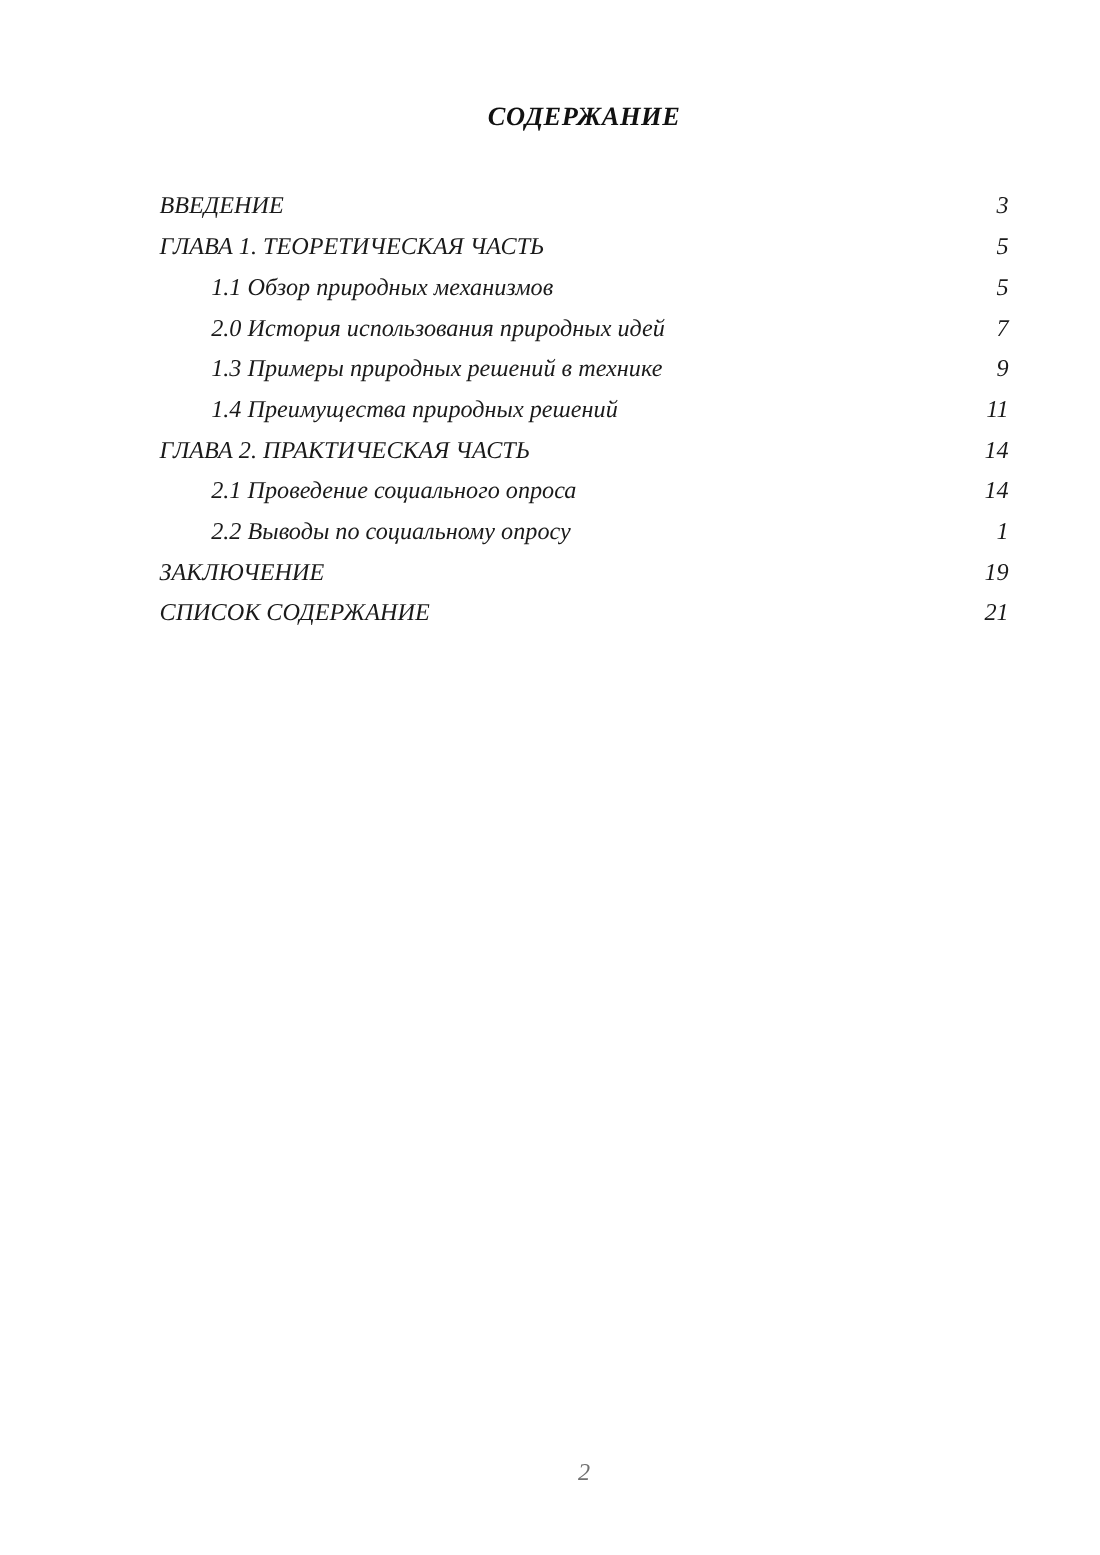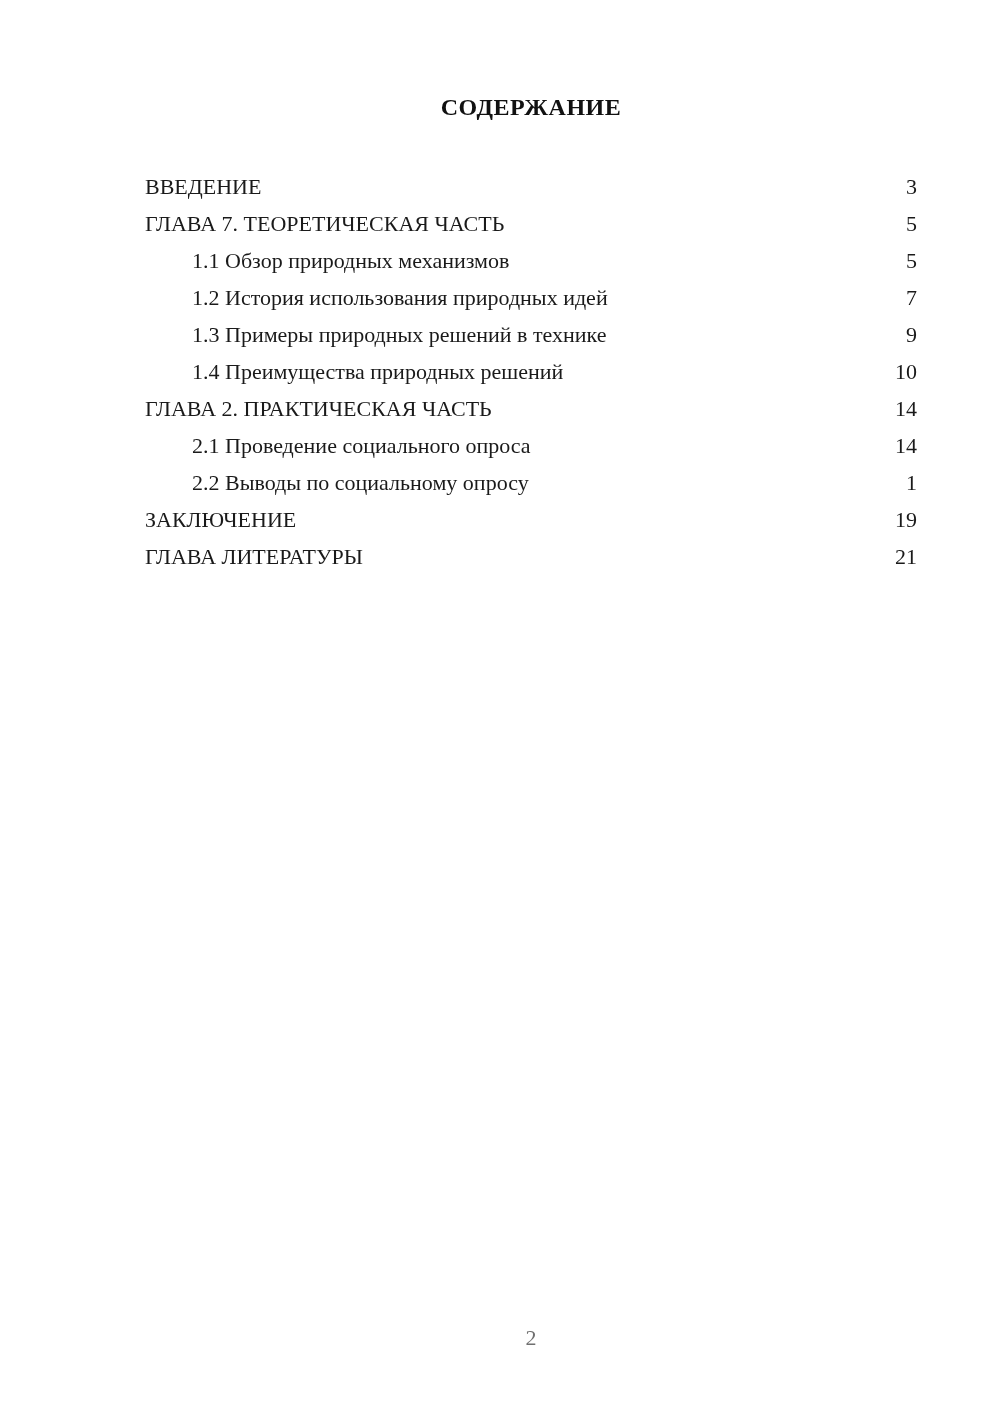--- a/index.html
+++ b/index.html
@@ -1,15 +1,15 @@
 <!DOCTYPE html>
 <html lang="ru"><head>
 <meta charset="utf-8">
 <style>
-  * { margin: 0; padding: 0; box-sizing: border-box; }
+  * { margin: 0; padding: 0; box-sizing: border-box; font-style: italic; }
   html, body { background: #ffffff; }
   body {
     width: 1000px;
     height: 1414px;
     position: relative;
     font-family: "Liberation Serif", "DejaVu Serif", serif;
     color: #1a1a1a;
     overflow: hidden;
   }
   .page {
@@ -64,42 +64,42 @@
   <div class="doc-title">СОДЕРЖАНИЕ</div>
 
   <div class="toc">
 
     <div class="toc-row">
       <span class="toc-label">ВВЕДЕНИЕ</span>
       <span class="toc-page">3</span>
     </div>
 
     <div class="toc-row">
-      <span class="toc-label">ГЛАВА 7. ТЕОРЕТИЧЕСКАЯ ЧАСТЬ</span>
+      <span class="toc-label">ГЛАВА 1. ТЕОРЕТИЧЕСКАЯ ЧАСТЬ</span>
       <span class="toc-page">5</span>
     </div>
 
     <div class="toc-row level-1">
       <span class="toc-label">1.1 Обзор природных механизмов</span>
       <span class="toc-page">5</span>
     </div>
 
     <div class="toc-row level-1">
-      <span class="toc-label">1.2 История использования природных идей</span>
+      <span class="toc-label">2.0 История использования природных идей</span>
       <span class="toc-page">7</span>
     </div>
 
     <div class="toc-row level-1">
       <span class="toc-label">1.3 Примеры природных решений в технике</span>
       <span class="toc-page">9</span>
     </div>
 
     <div class="toc-row level-1">
       <span class="toc-label">1.4 Преимущества природных решений</span>
-      <span class="toc-page">10</span>
+      <span class="toc-page">11</span>
     </div>
 
     <div class="toc-row">
       <span class="toc-label">ГЛАВА 2. ПРАКТИЧЕСКАЯ ЧАСТЬ</span>
       <span class="toc-page">14</span>
     </div>
 
     <div class="toc-row level-1">
       <span class="toc-label">2.1 Проведение социального опроса</span>
       <span class="toc-page">14</span>
@@ -109,21 +109,21 @@
       <span class="toc-label">2.2 Выводы по социальному опросу</span>
       <span class="toc-page">1</span>
     </div>
 
     <div class="toc-row">
       <span class="toc-label">ЗАКЛЮЧЕНИЕ</span>
       <span class="toc-page">19</span>
     </div>
 
     <div class="toc-row">
-      <span class="toc-label">ГЛАВА ЛИТЕРАТУРЫ</span>
+      <span class="toc-label">СПИСОК СОДЕРЖАНИЕ</span>
       <span class="toc-page">21</span>
     </div>
 
   </div>
 
   <div class="page-footer">2</div>
 
 </div>
 
 </body></html>

